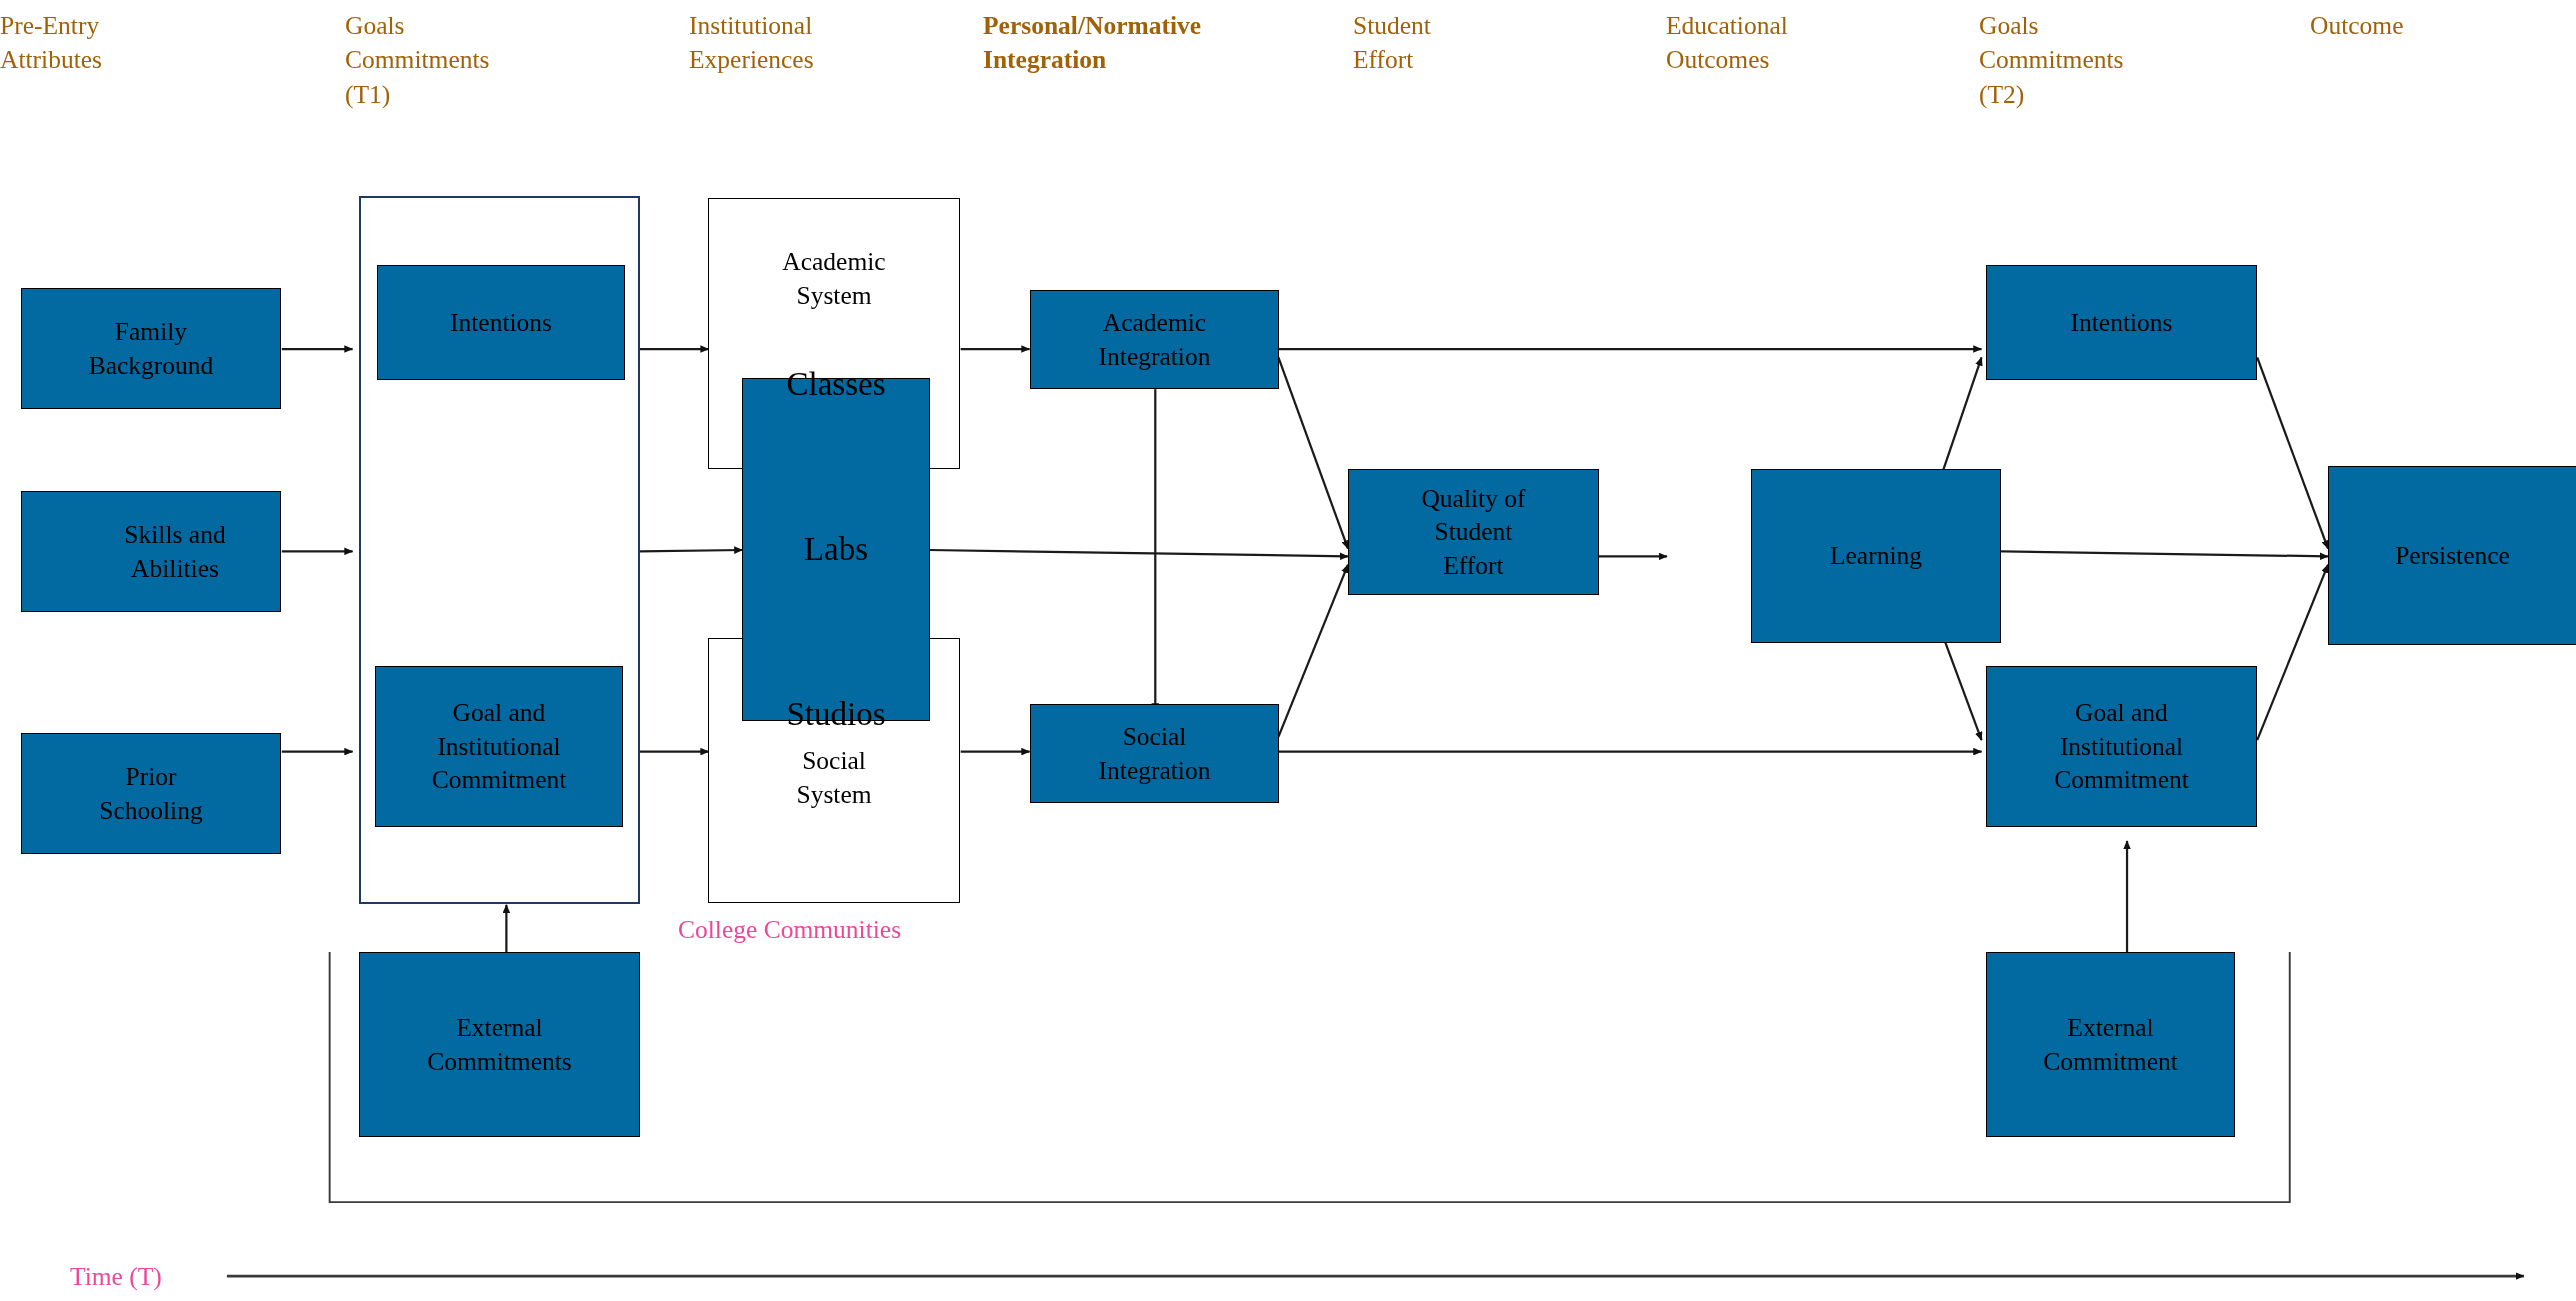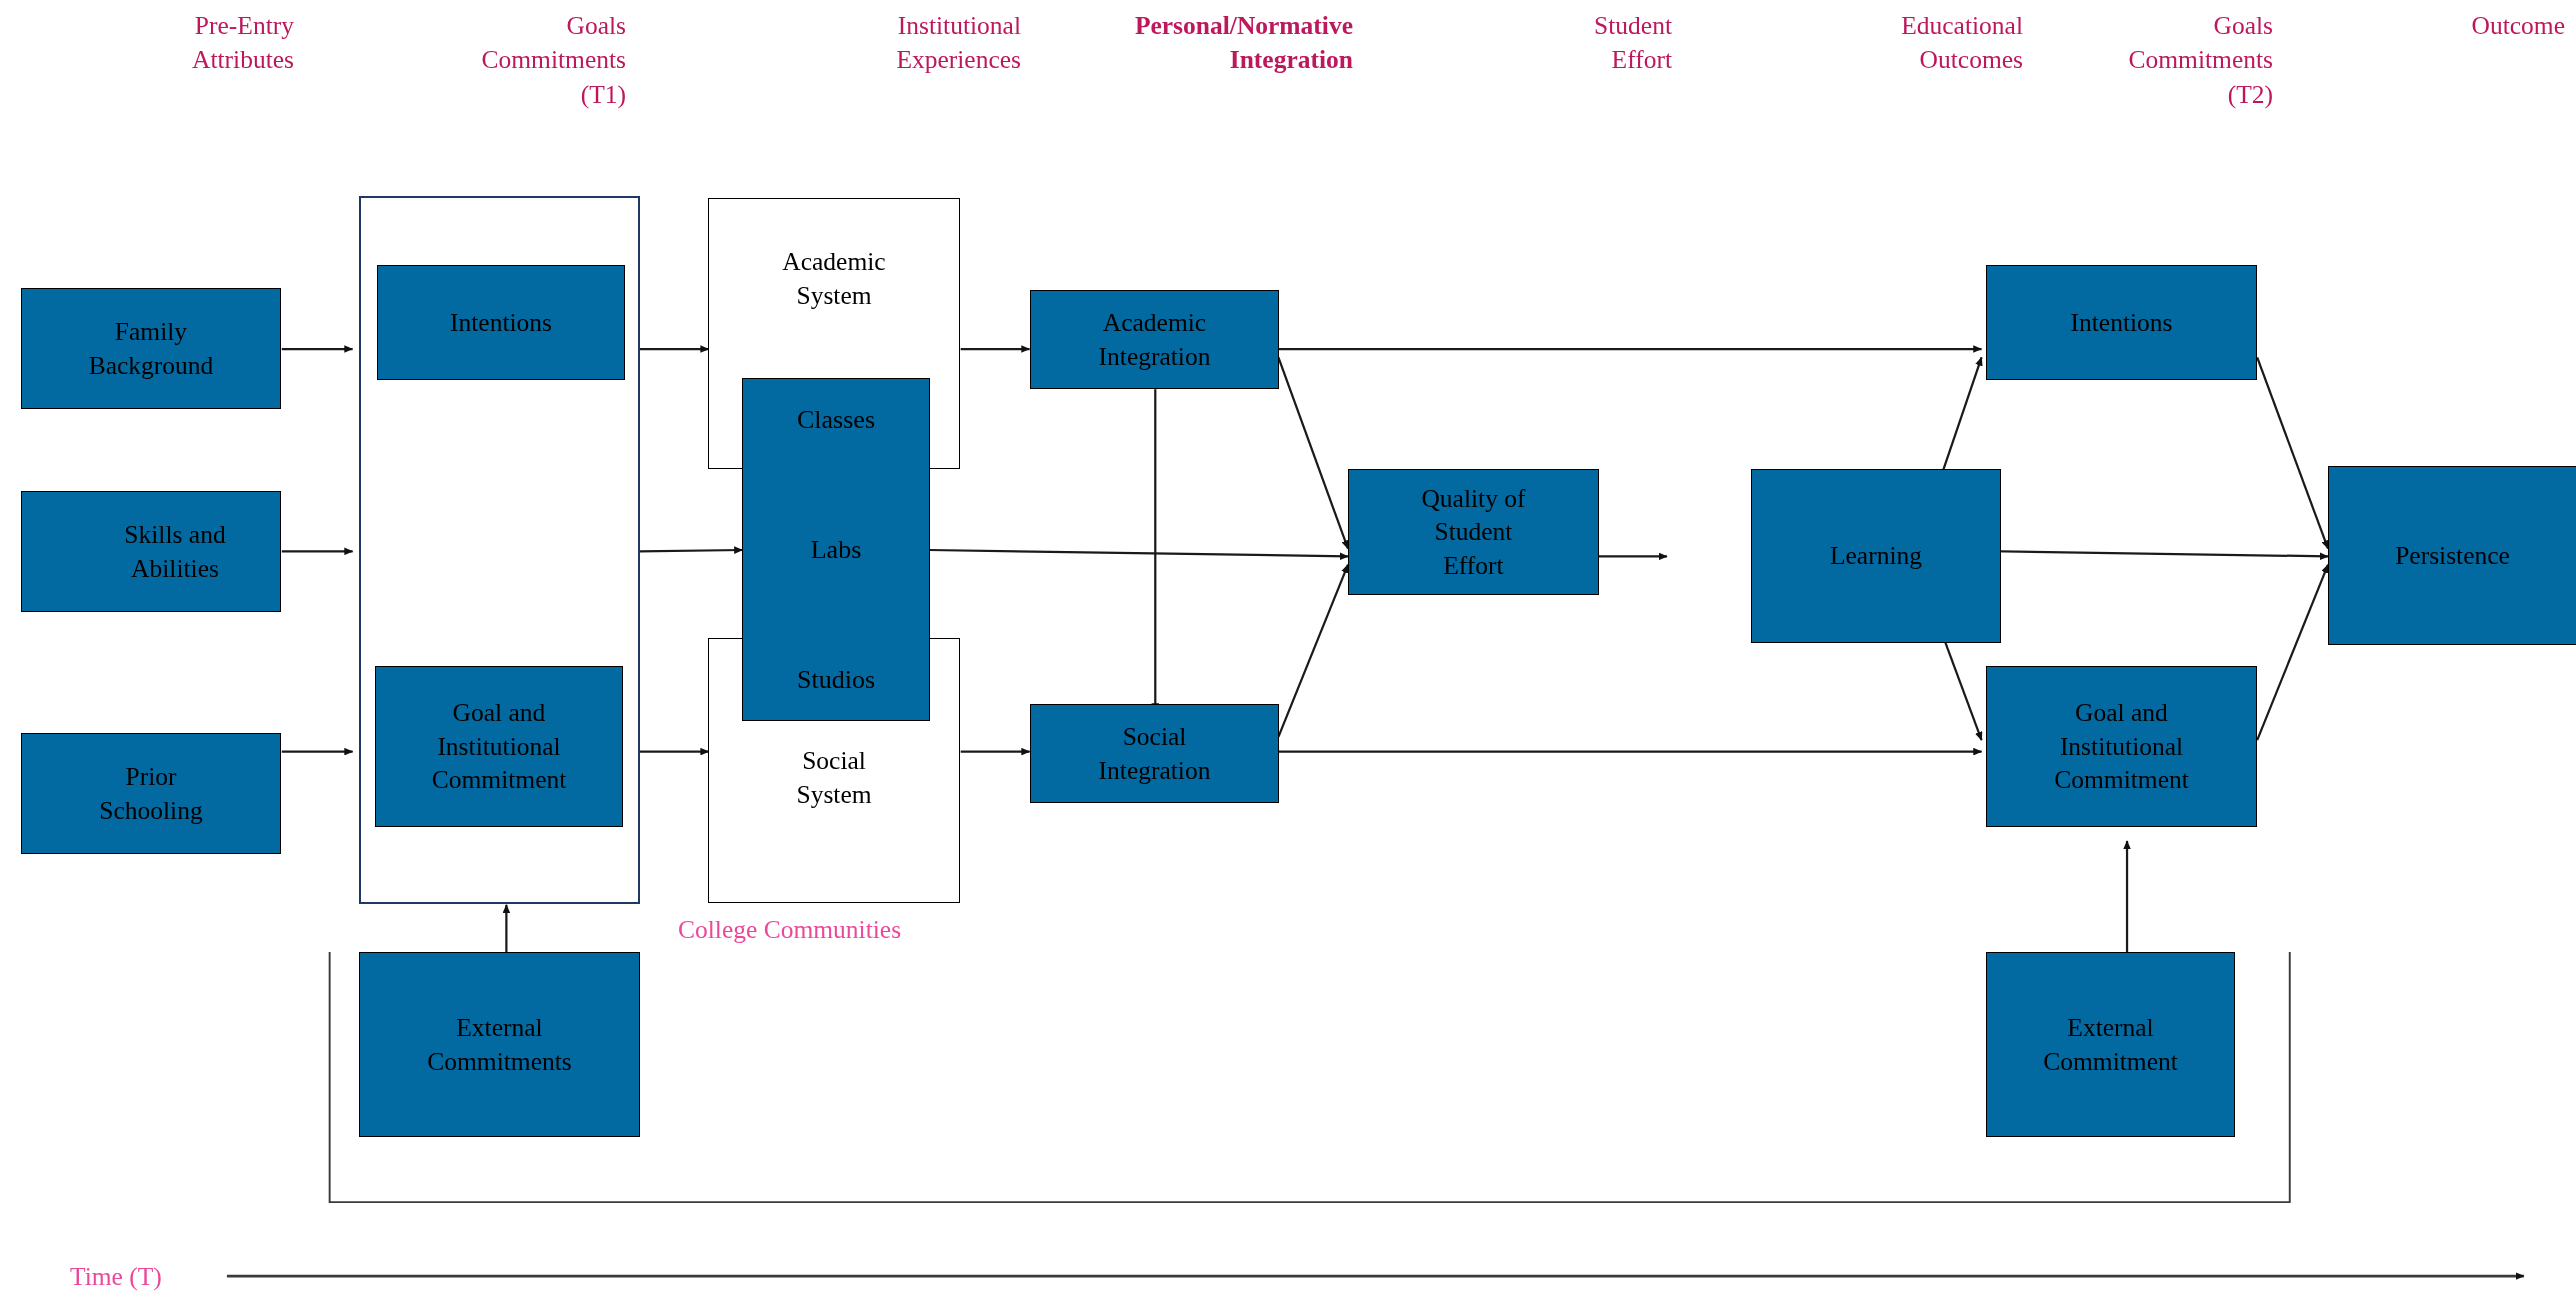--- a/index.html
+++ b/index.html
@@ -15,24 +15,24 @@
   #canvas {
     position: relative;
     width: 2576px;
     height: 1301px;
     background: #ffffff;
     overflow: hidden;
   }
   
   .col-header {
     position: absolute;
-    text-align: right;
+    text-align: left;
     font-size: 25.5px;
     line-height: 1.35;
-    color: #be185d;
+    color: #a16207;
     white-space: pre-line;
   }
   
   .node {
     position: absolute;
     box-sizing: border-box;
     border: 1.9px solid #000000;
     background: #0369a1;
     display: flex;
     align-items: center;
@@ -198,21 +198,21 @@
     <div class="container-label" style="top:46px;">Academic
 System</div>
   </div>
 
   <div class="container-box" style="left:708px; top:638px; width:252px; height:265px;">
     <div class="container-label" style="top:105px;">Social
 System</div>
   </div>
 
   <div class="node thin" style="left:742px; top:378px; width:188px; height:343px; z-index:5;
-              font-size:26px; line-height:2.5;">Classes
+              font-size:33px; line-height:2.5;">Classes
 
 Labs
 
 Studios</div>
 
   <div class="caption" style="left:678px; top:913px;">College Communities</div>
 
   <div class="node" style="left:1030px; top:290px; width:249px; height:99px;">Academic
 Integration</div>
 

